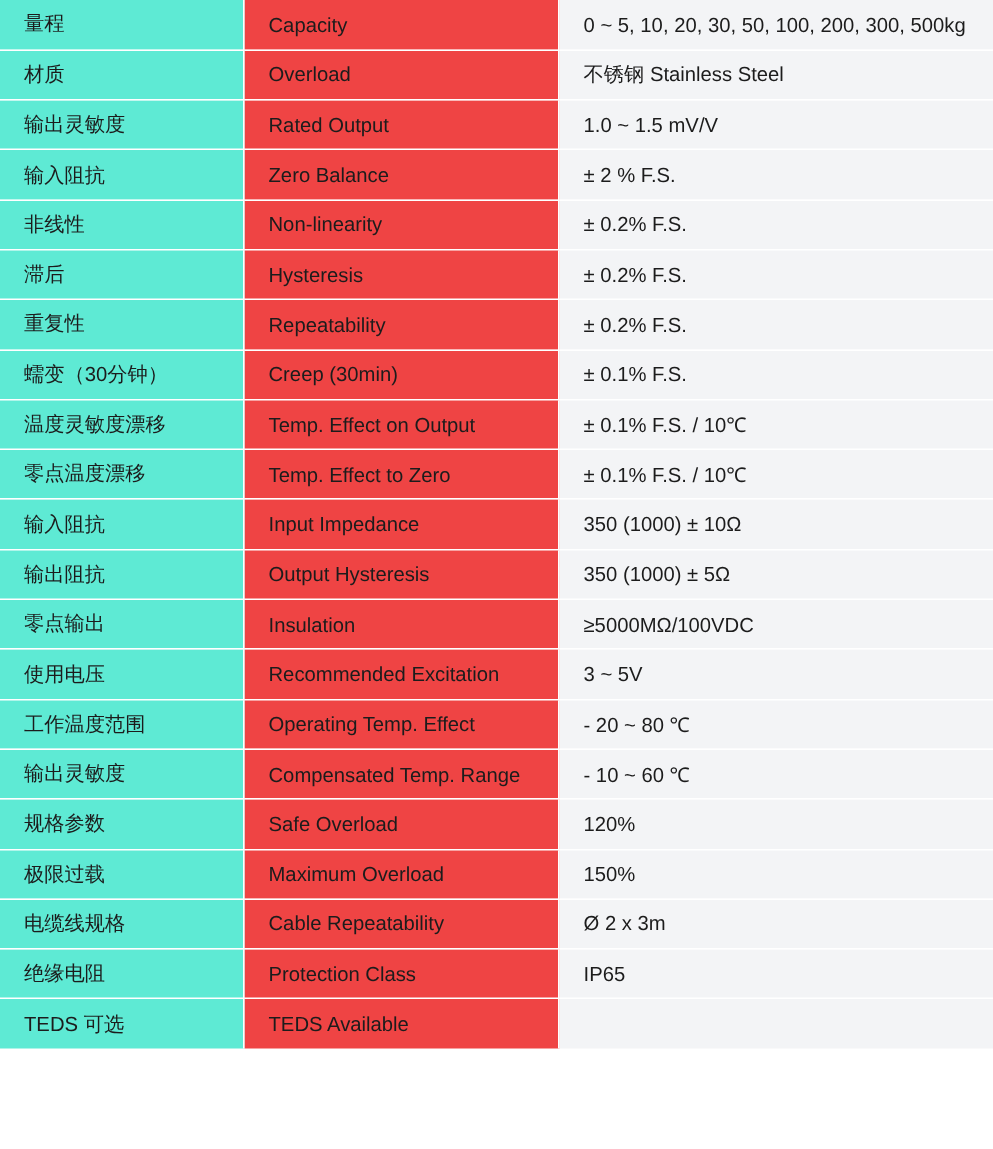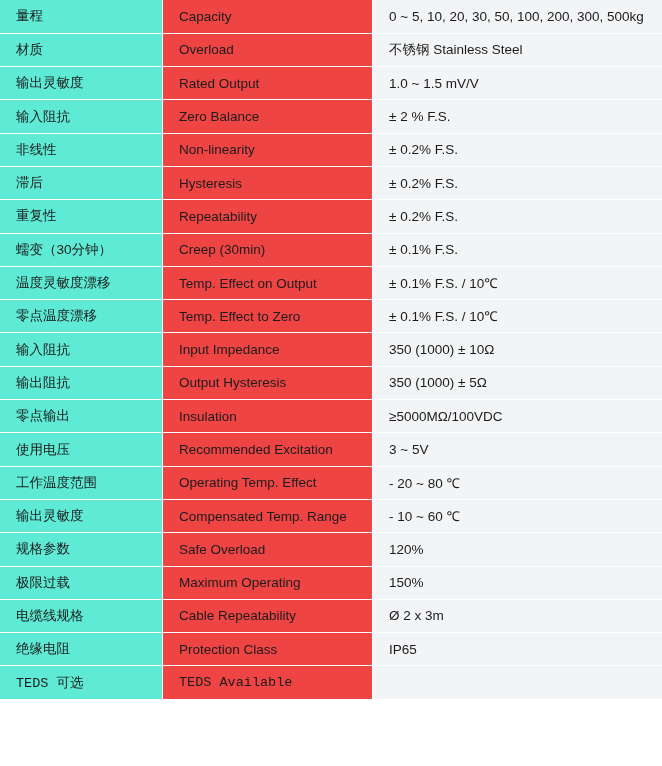--- a/index.html
+++ b/index.html
@@ -91,21 +91,20 @@
     background: #ef4444;
     color: #1c1c1c;
   }
   .spec-table td.col-val {
     width: 322px;
     background: #f3f4f6;
     color: #1c1c1c;
   }
   .spec-table tr:last-child td {
     border-bottom: none;
-    font-family: Liberation Mono, monospace;
   }
   .spec-table td:last-child {
     border-right: none;
   }
 </style>
 </head>
 <body>
 
 <div class="page">
 
@@ -194,21 +193,21 @@
         <td class="col-en">Compensated Temp. Range</td>
         <td class="col-val">- 10 ~ 60 ℃</td>
       </tr>
       <tr>
         <td class="col-cn">规格参数</td>
         <td class="col-en">Safe Overload</td>
         <td class="col-val">120%</td>
       </tr>
       <tr>
         <td class="col-cn">极限过载</td>
-        <td class="col-en">Maximum Operating</td>
+        <td class="col-en">Maximum Overload</td>
         <td class="col-val">150%</td>
       </tr>
       <tr>
         <td class="col-cn">电缆线规格</td>
         <td class="col-en">Cable Repeatability</td>
         <td class="col-val">Ø 2 x 3m</td>
       </tr>
       <tr>
         <td class="col-cn">绝缘电阻</td>
         <td class="col-en">Protection Class</td>

